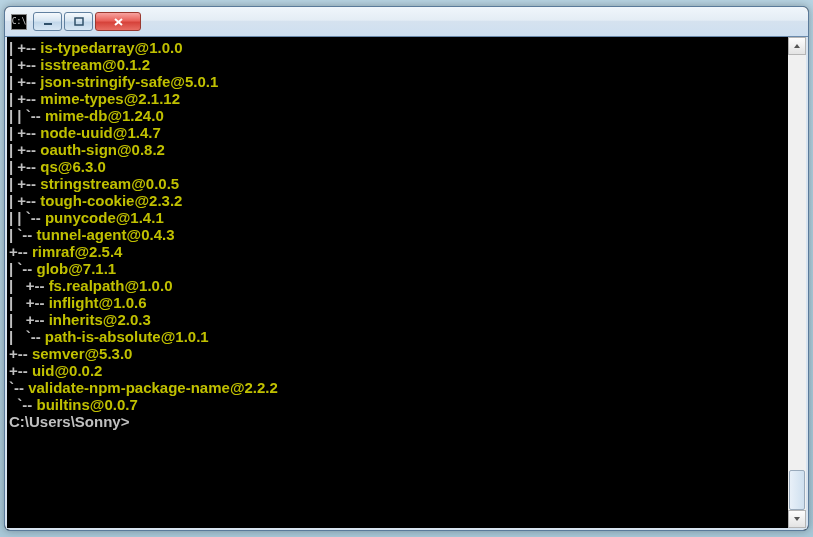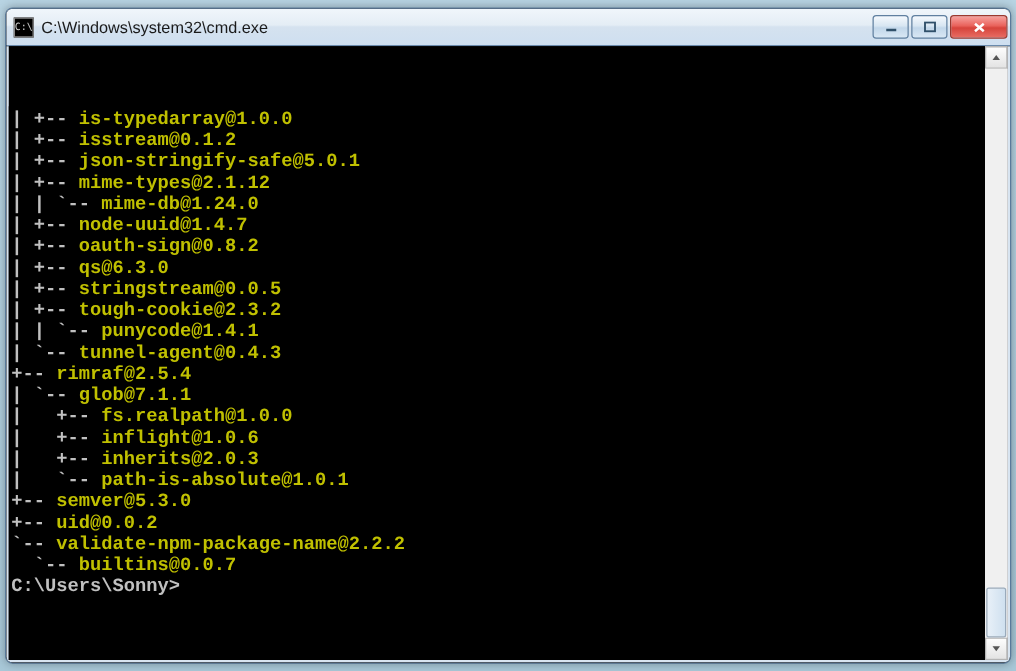--- a/index.html
+++ b/index.html
@@ -85,23 +85,22 @@
   }
   .terminal {
     flex: 1;
     background: #000;
     color: #c0c000;
     font-size: 15px;
     line-height: 17px;
     padding: 2px 4px 8px 2px;
     white-space: pre;
     overflow: hidden;
-    font-family: Liberation Mono, monospace;
+    font-family: Liberation Sans, sans-serif;
     font-weight: bold;
-    margin-top: 48px;
   }
   .terminal .row { white-space: pre; }
   .gray { color: #c0c0c0; }
   .scrollbar {
     width: 18px;
     background: #efefef;
     display: flex;
     flex-direction: column;
   }
   .sb-btn {
@@ -128,21 +127,20 @@
     border: 1px solid #9ab;
     border-radius: 2px;
   }
 </style>
 </head>
 <body>
 
 <div class="window">
   <div class="titlebar">
     <div class="app-icon">C:\</div>
-    <div class="title-text">C:\Windows\system32\cmd.exe</div>
     <div class="win-controls">
       <div class="win-btn">
         <svg width="10" height="10" viewBox="0 0 10 10">
             <rect x="1" y="6" width="8" height="2" fill="currentColor"></rect>
           </svg>
       </div>
       <div class="win-btn">
         <svg width="10" height="10" viewBox="0 0 10 10">
             <rect x="1" y="1" width="8" height="7" fill="none" stroke="currentColor" stroke-width="1.5"></rect>
           </svg>

